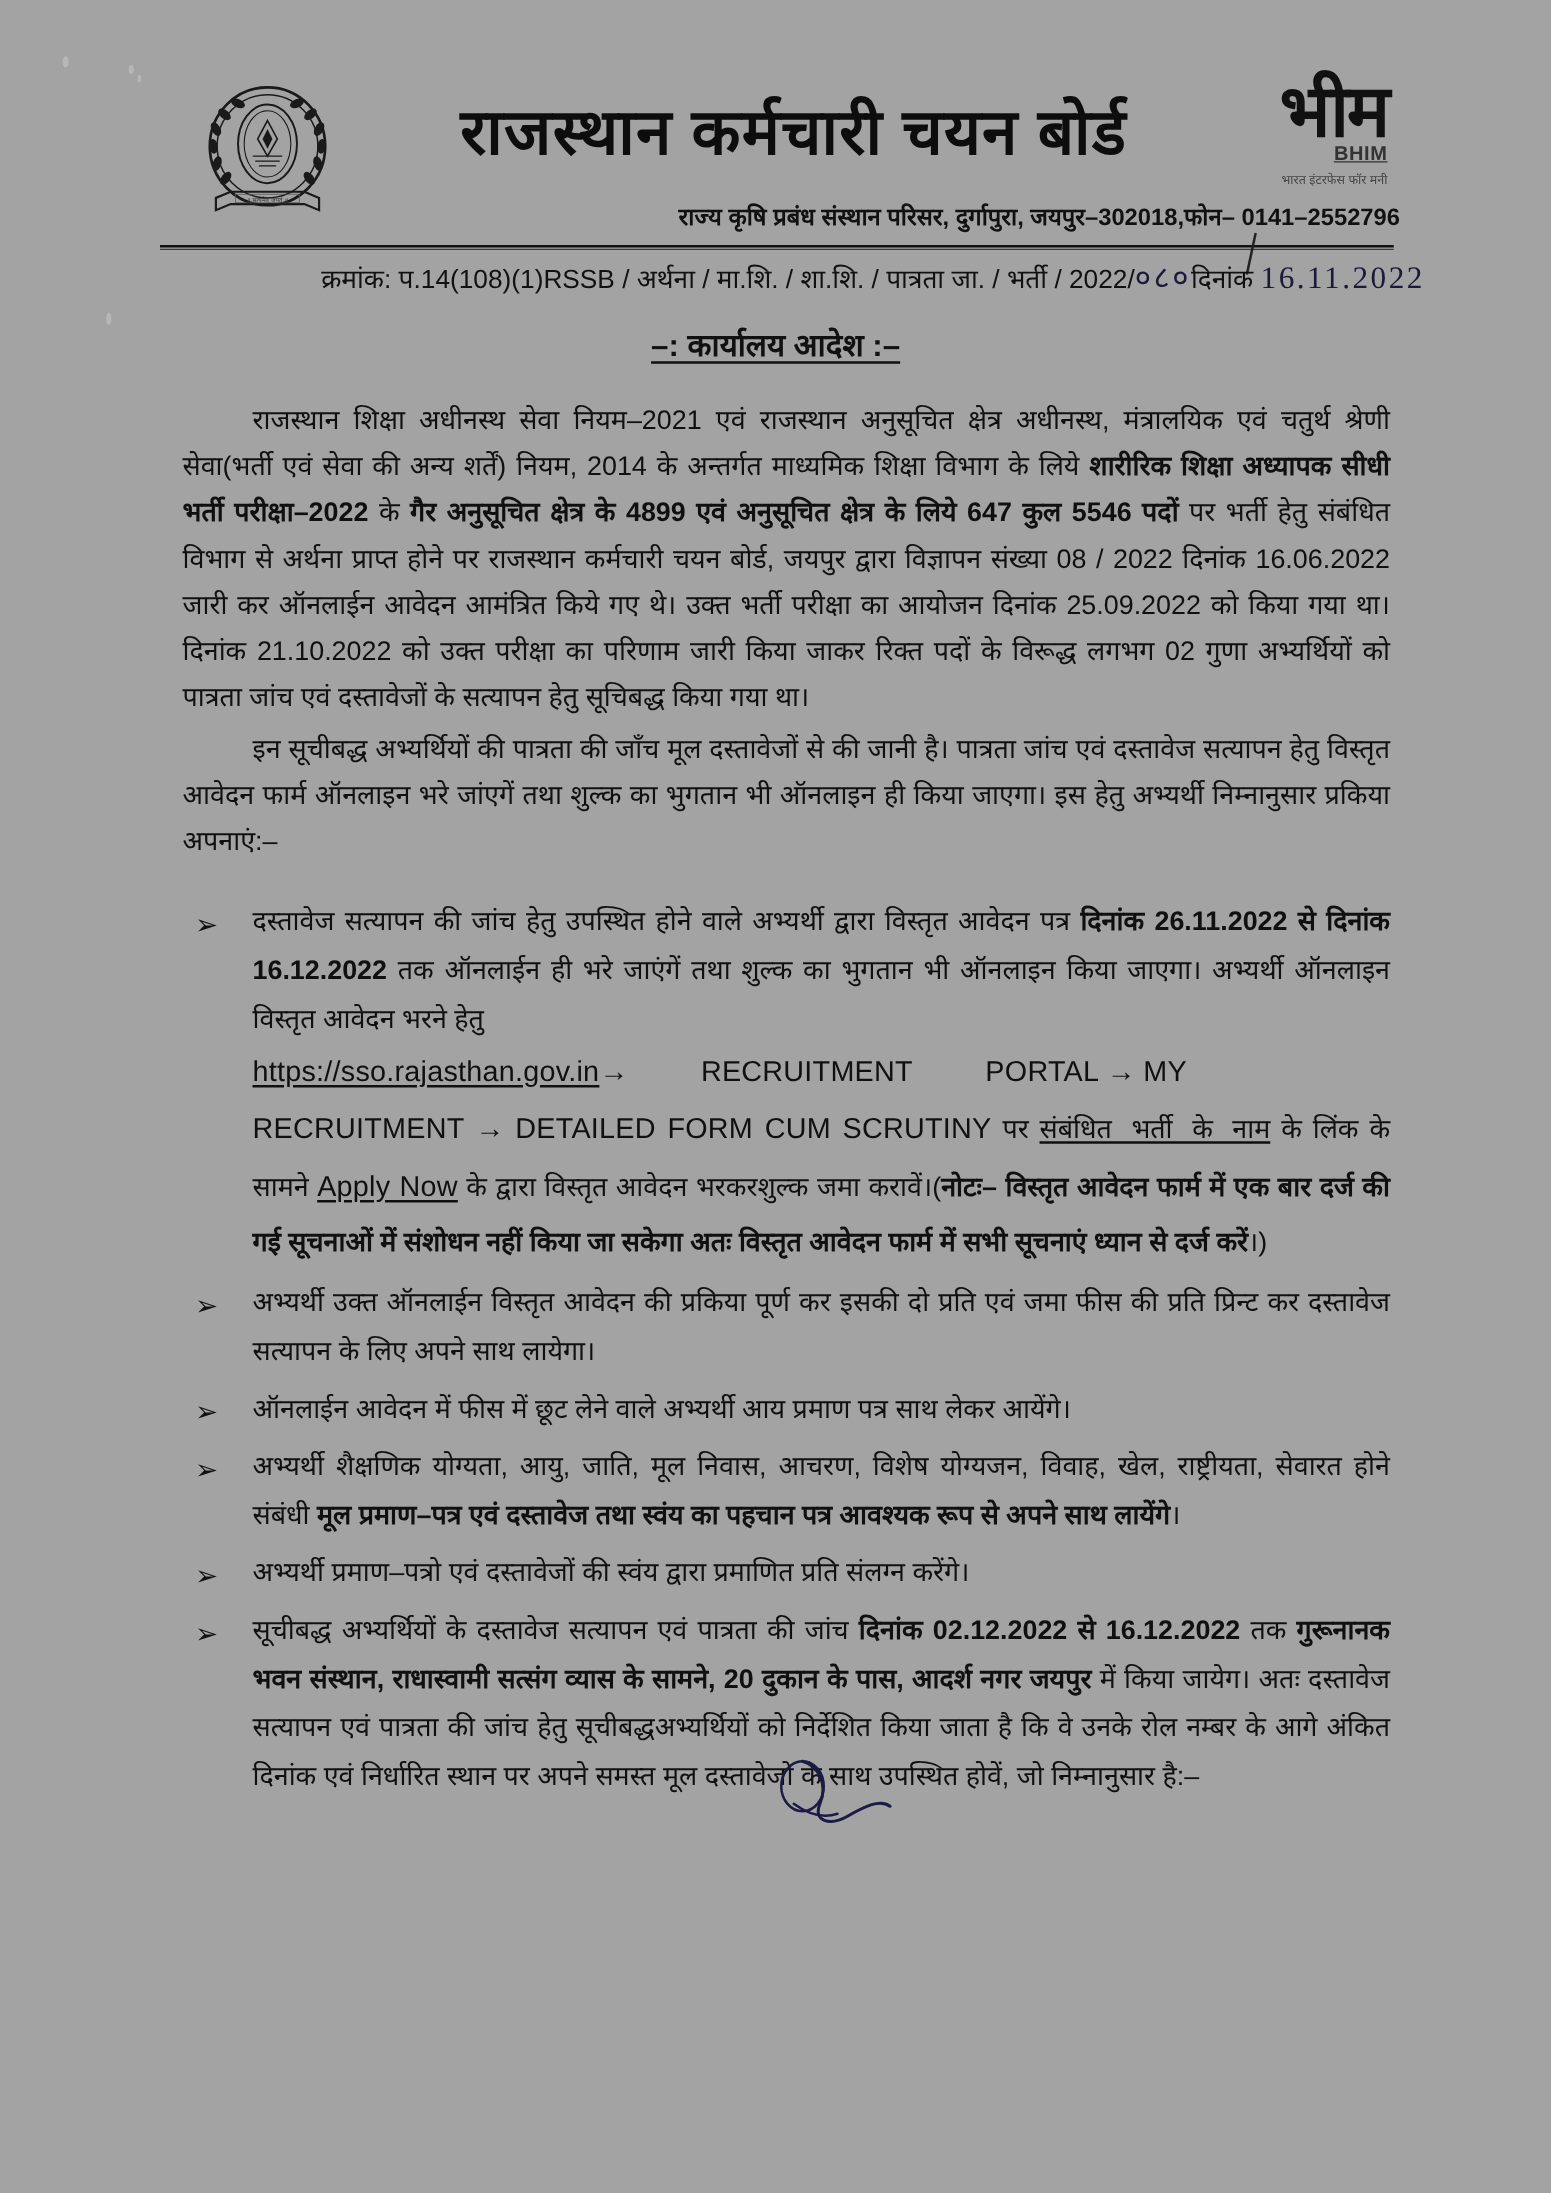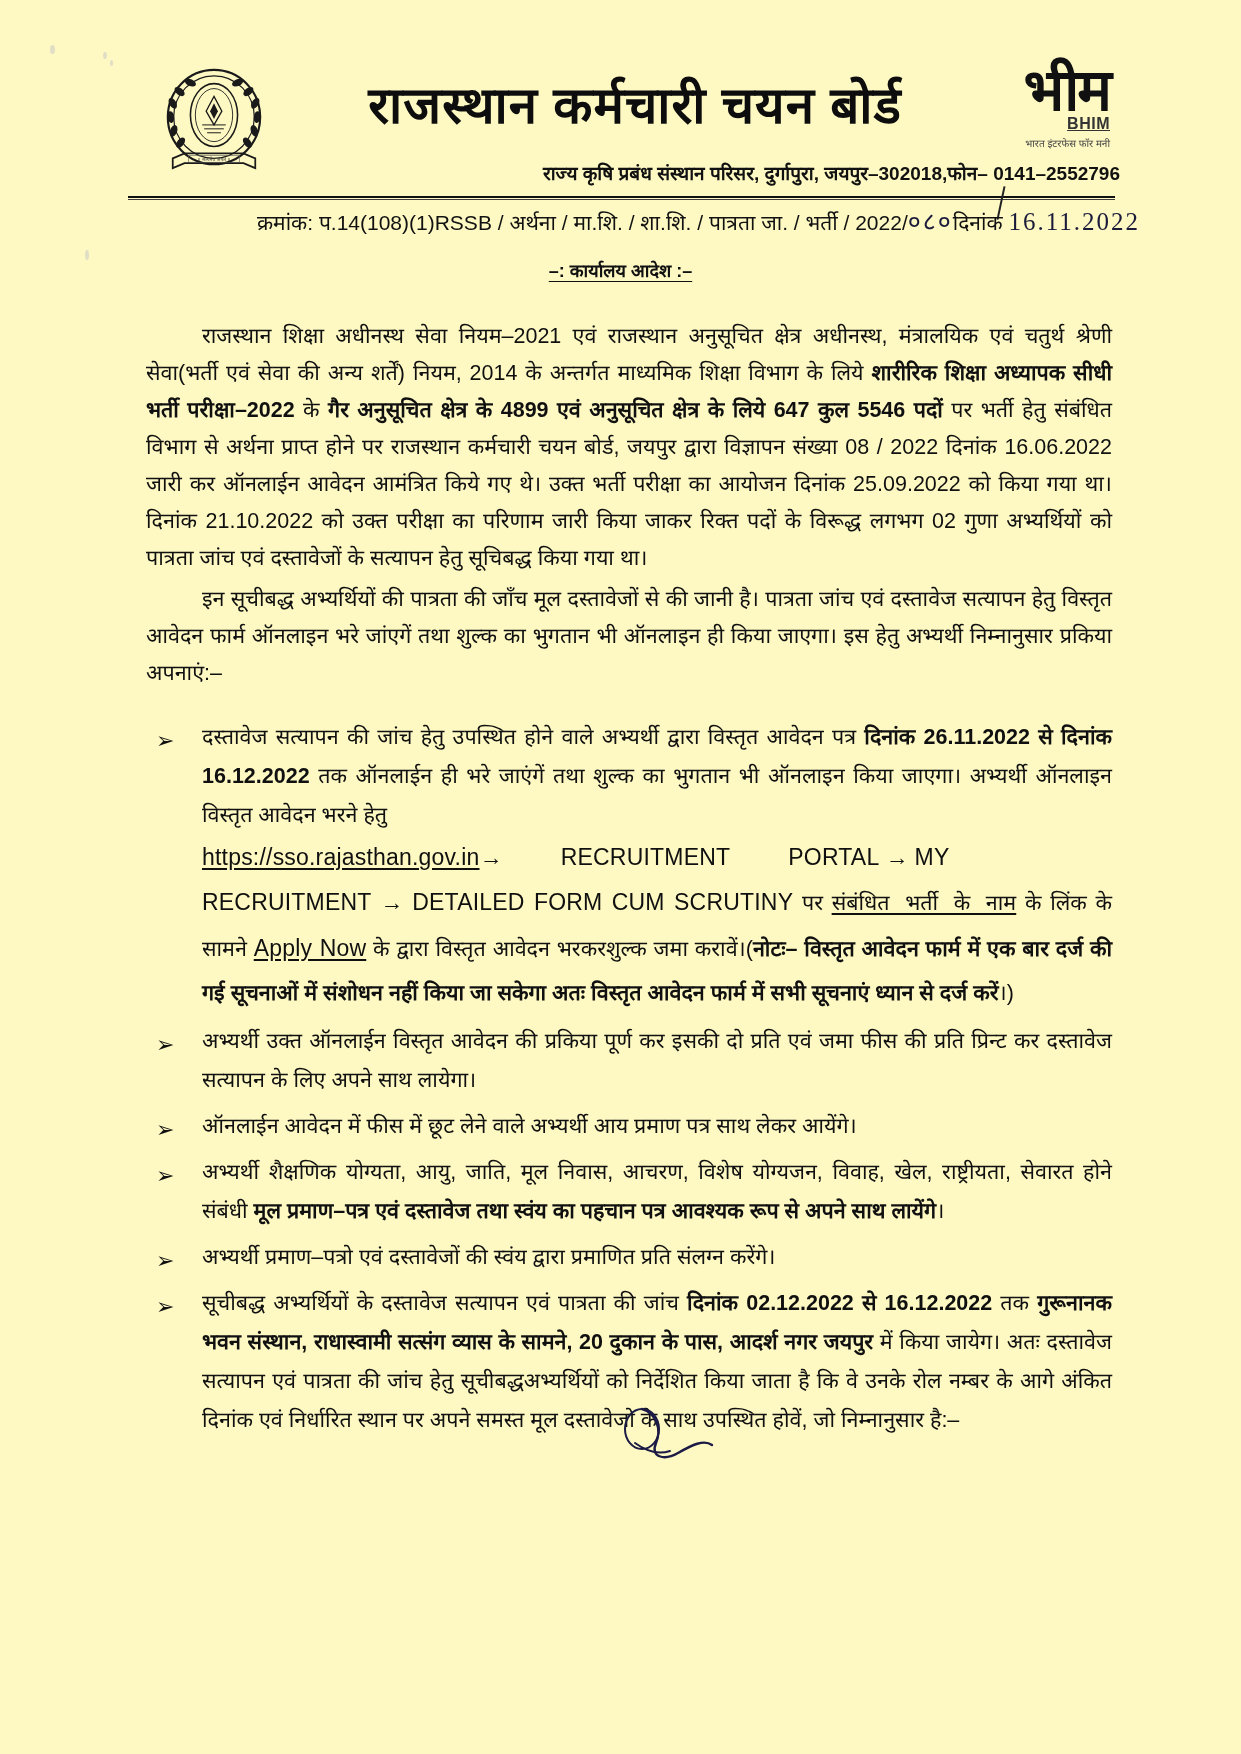--- a/index.html
+++ b/index.html
@@ -10,21 +10,21 @@
   }
   body {
     font-family: "DejaVu Sans", sans-serif;
     color: #000;
   }
   .page {
     position: relative;
     width: 1241px;
     height: 1754px;
     margin: 0 auto;
-    background: #fef9c3;
+    background: #a3a3a3;
     overflow: hidden;
   }
   
   .speck {
     position: absolute;
     background: #c9c9c9;
     border-radius: 50%;
     opacity: .55;
   }
 
@@ -145,21 +145,21 @@
   }
 
   
   .order-title {
     position: absolute;
     top: 258px;
     left: 0;
     width: 1241px;
     text-align: center;
     font-family: "Liberation Sans", sans-serif;
-    font-size: 18px;
+    font-size: 25px;
     font-weight: 600;
     color: #111;
   }
   .order-title .ul { text-decoration: underline; text-underline-offset: 4px; }
 
   
   .body-wrap {
     position: absolute;
     top: 318px;
     left: 146px;

